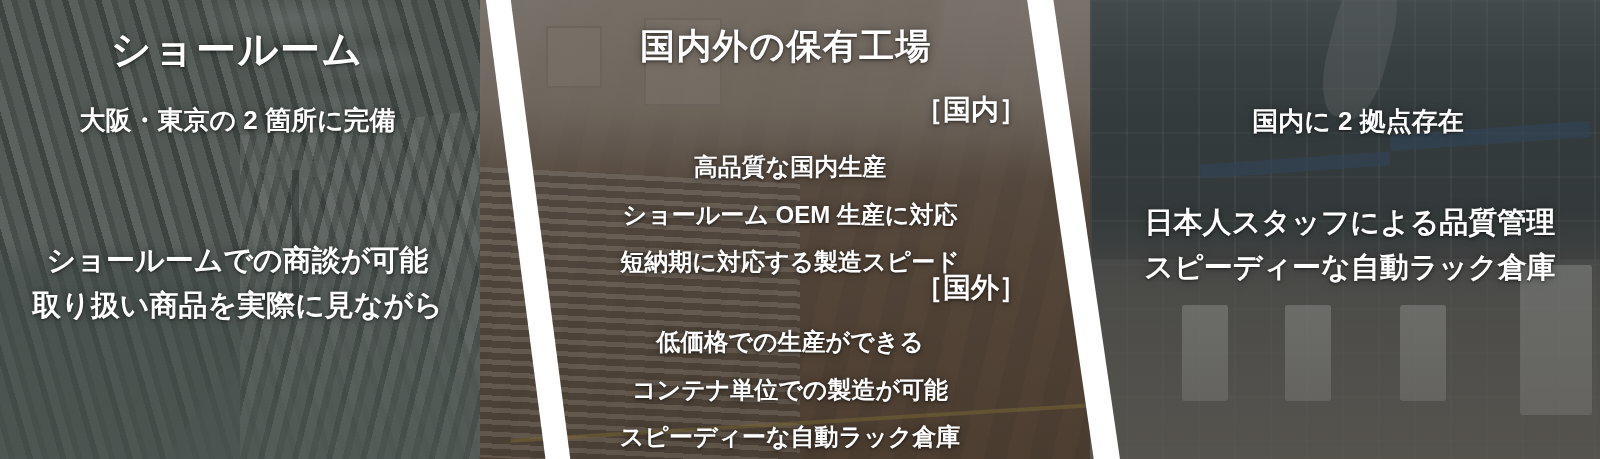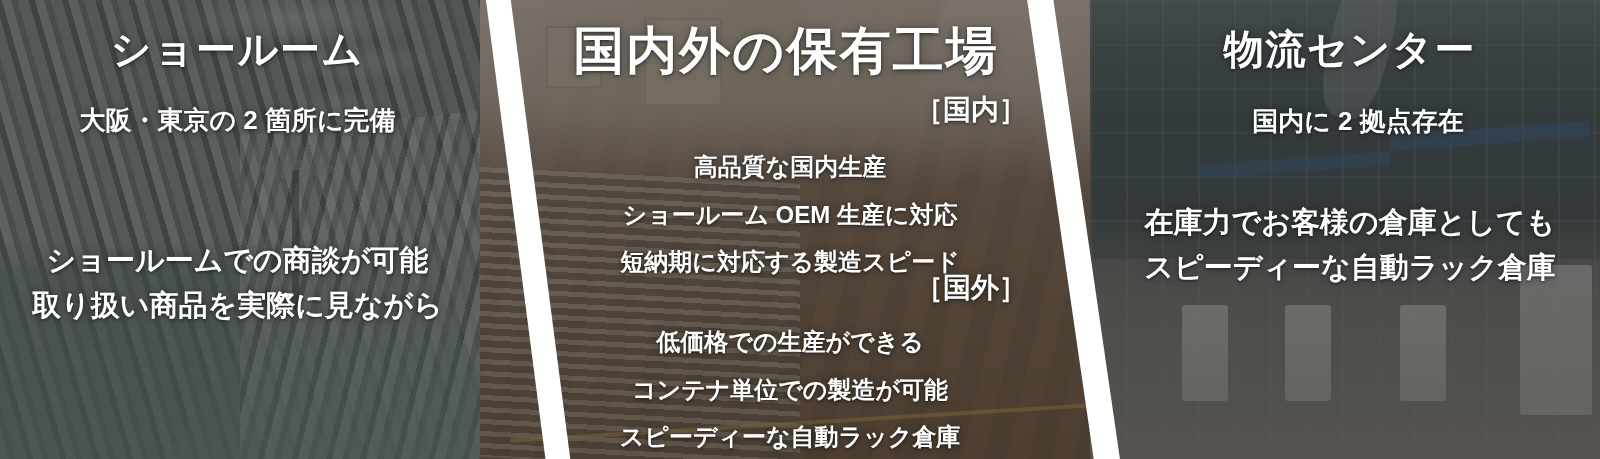--- a/index.html
+++ b/index.html
@@ -270,21 +270,21 @@
     line-height: 1.55;
     margin: 0;
   }
 
   
   .lc-title { position: absolute; top: 26px;  left: 0; right: 0; }
   .lc-sub   { position: absolute; top: 103px; left: 0; right: 0; }
   .lc-body  { position: absolute; top: 238px; left: 0; right: 0; }
 
   
-  .mc-title   { position: absolute; top: 26px;  left: 0; right: 8px; font-size: 51px; font-family: Liberation Mono, monospace; }
+  .mc-title   { position: absolute; top: 26px;  left: 0; right: 8px; font-size: 35px; }
   .mc-dom-hd  { position: absolute; top: 84px;  left: 0; right: 0; }
   .mc-dom-ls  { position: absolute; top: 135px; left: 0; right: 0; }
   .mc-ovs-hd  { position: absolute; top: 262px; left: 0; right: 0; }
   .mc-ovs-ls  { position: absolute; top: 310px; left: 0; right: 0; }
 
   
   .rc-title { position: absolute; top: 26px;  left: 0; right: 0; }
   .rc-sub   { position: absolute; top: 104px; left: 16px; right: 0; }
   .rc-body  { position: absolute; top: 200px; left: 0; right: 0; }
 </style>
@@ -360,22 +360,21 @@
 
       <p class="bracket mc-ovs-hd">［国外］</p>
       <div class="mc-ovs-ls">
         <p class="line">低価格での生産ができる</p>
         <p class="line">コンテナ単位での製造が可能</p>
         <p class="line">スピーディーな自動ラック倉庫</p>
       </div>
     </div>
 
     <div class="col col-right">
-      <p class="title rc-title">物流センター</p>
       <p class="sub rc-sub">国内に 2 拠点存在</p>
       <div class="rc-body">
-        <p class="big-line">在庫力でお客様の倉庫としても</p>
+        <p class="big-line">日本人スタッフによる品質管理</p>
         <p class="big-line">スピーディーな自動ラック倉庫</p>
       </div>
     </div>
 
   </div>
 </div>
 
 </body></html>

